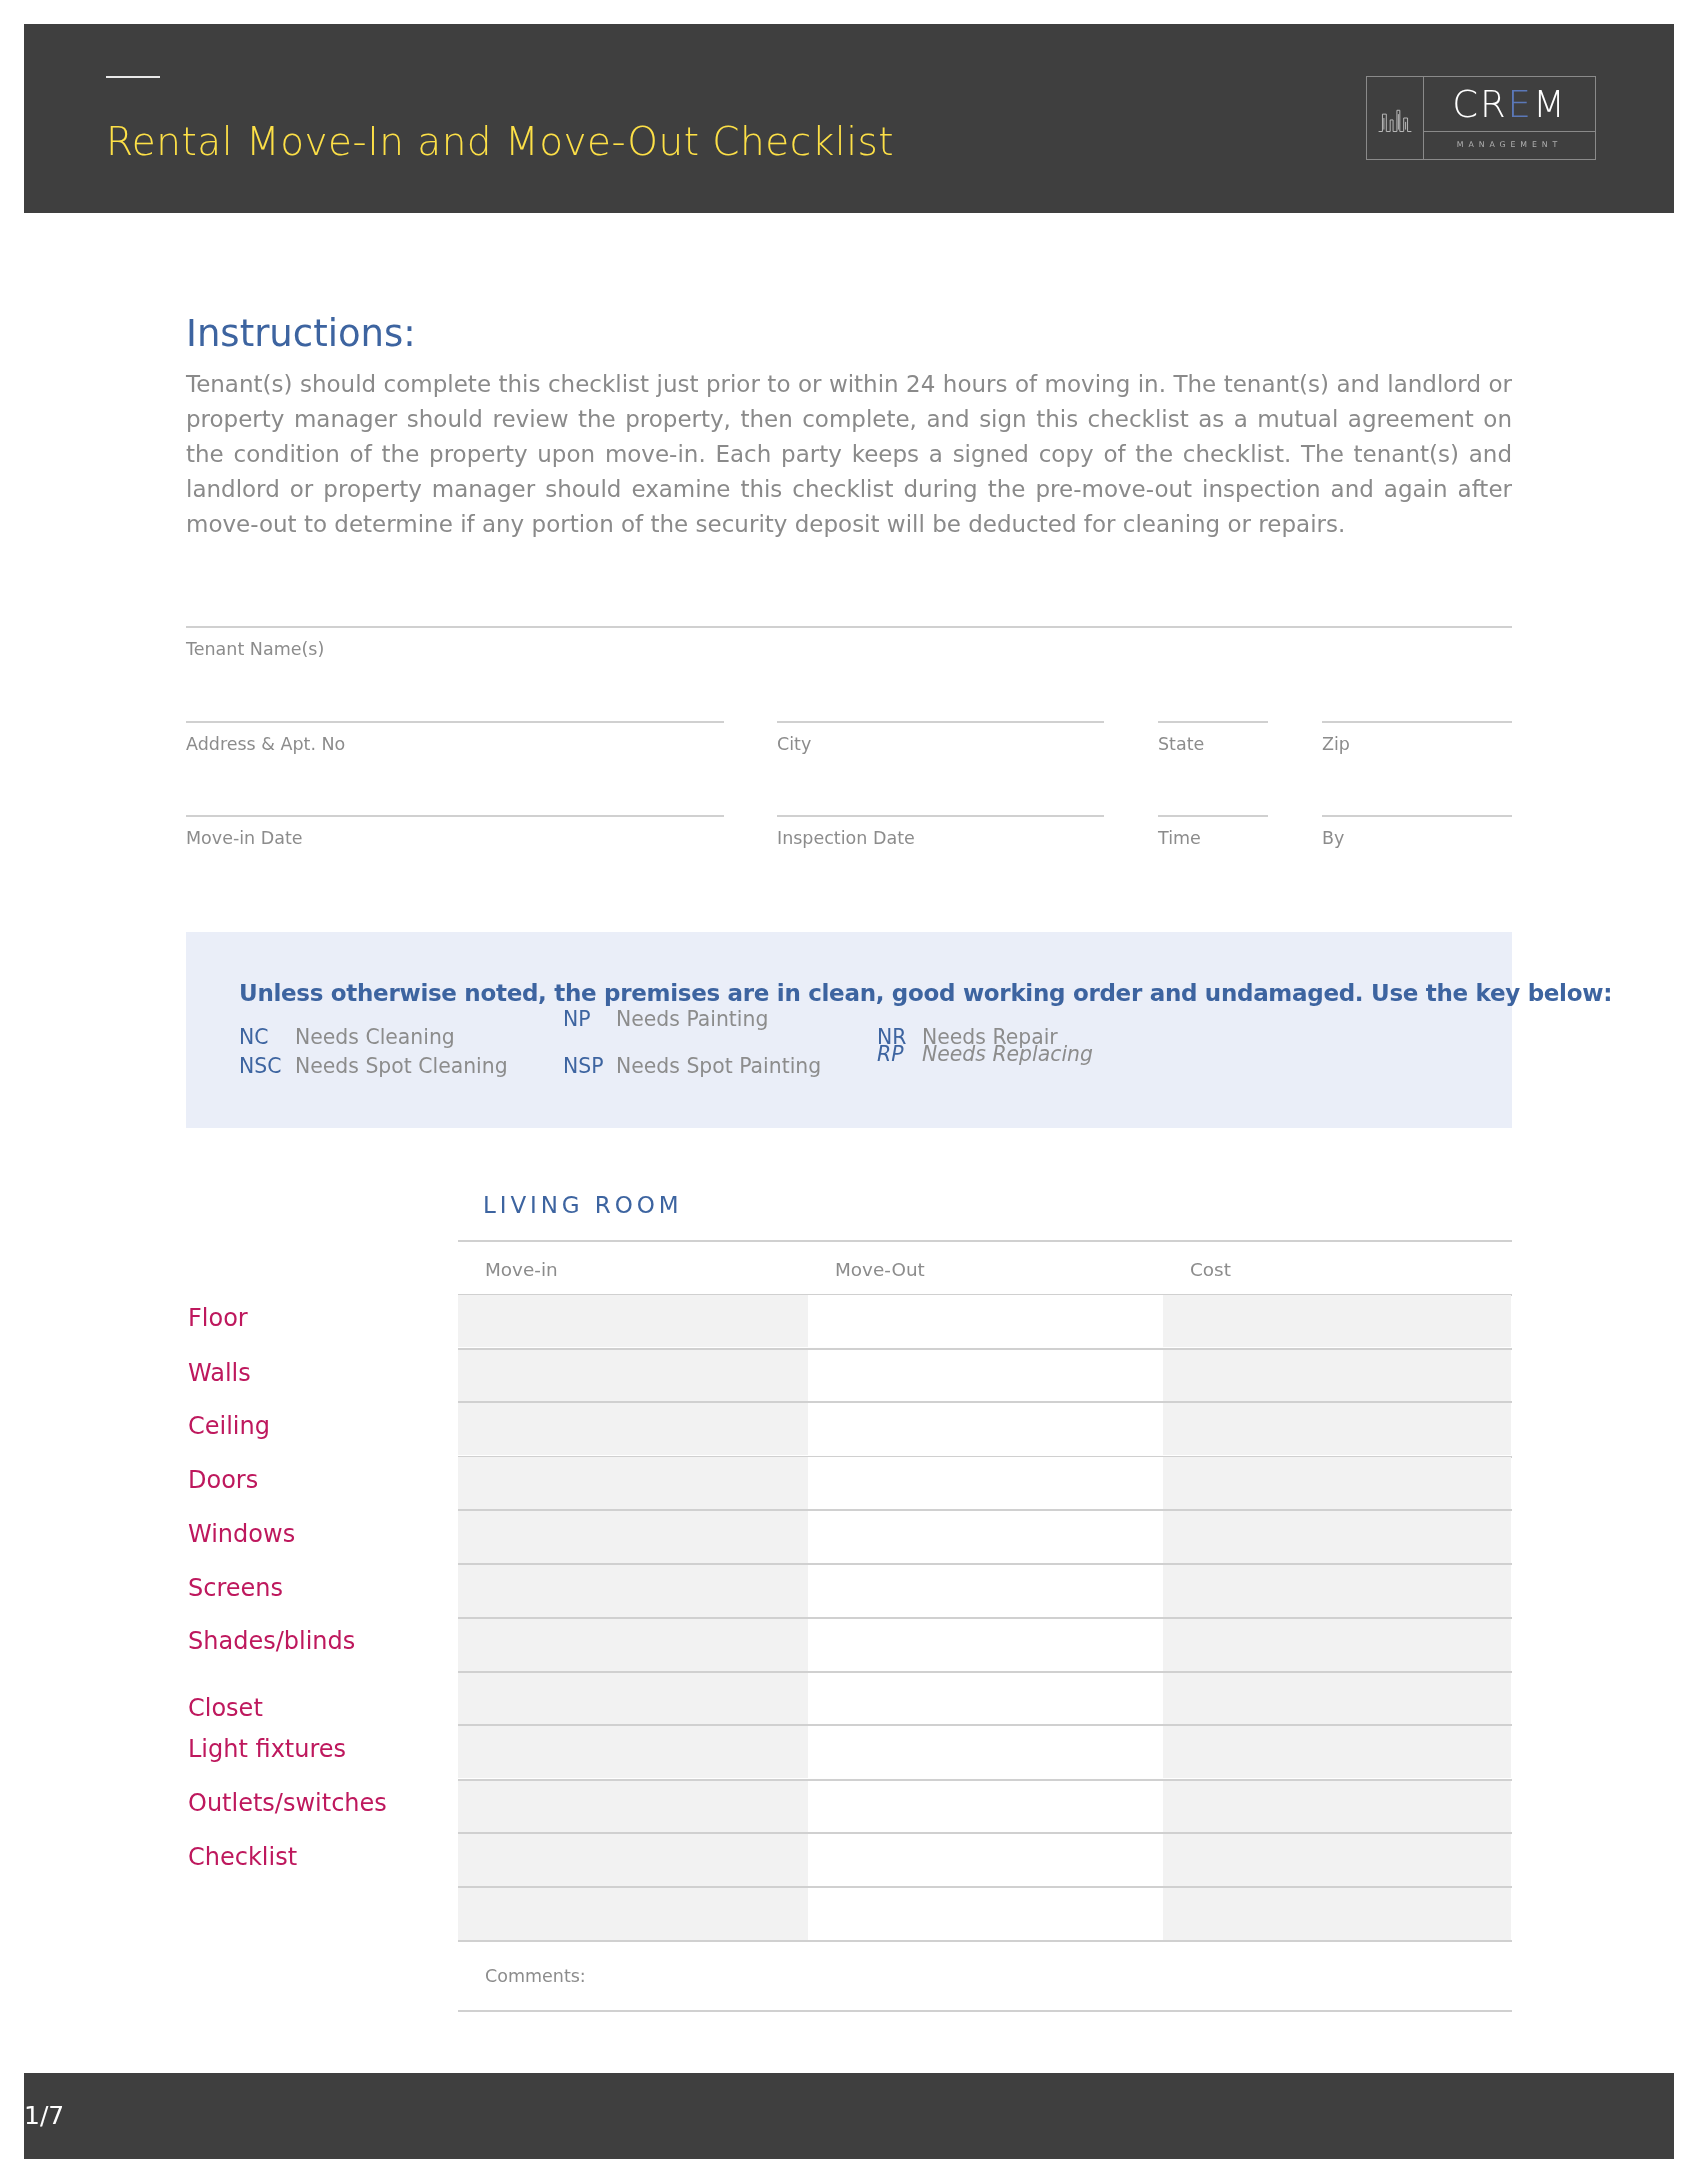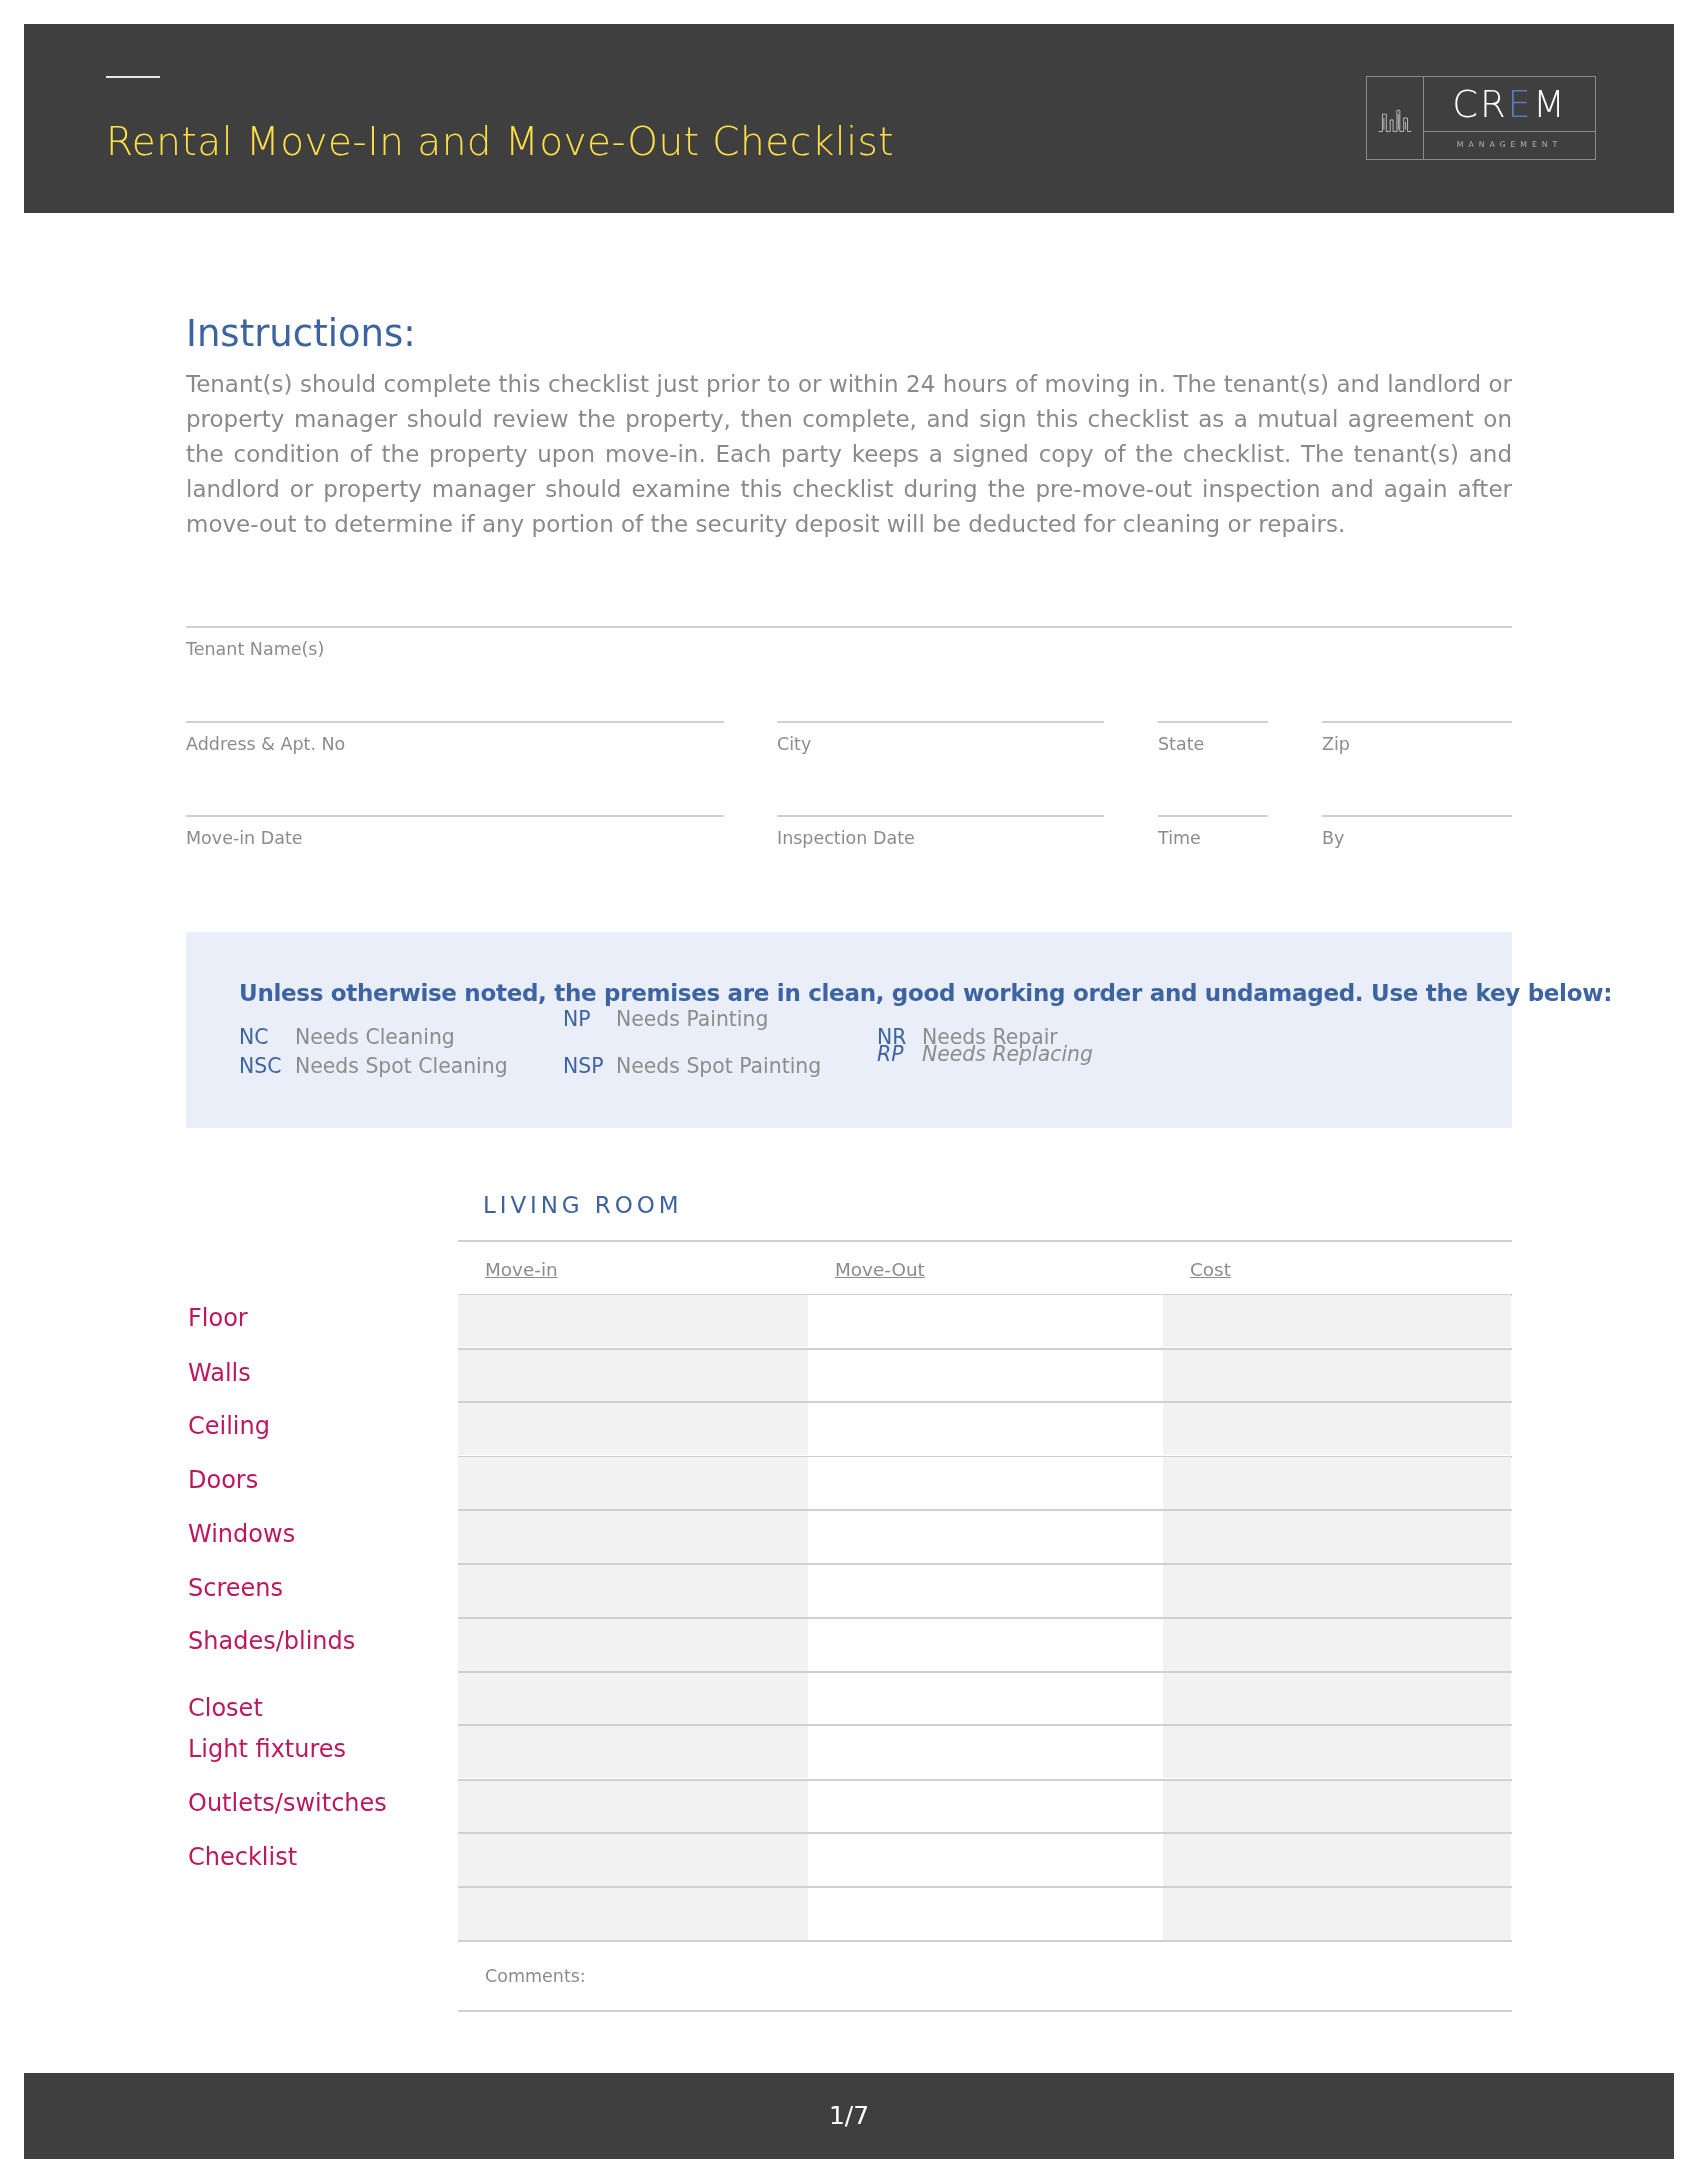--- a/index.html
+++ b/index.html
@@ -23,29 +23,29 @@
   .line { position:absolute; height:1.9px; background:#d0d0d0; }
   .flabel { position:absolute; font-size:17.5px; color:#8c8c8c; white-space:nowrap; }
 
   .keybox { position:absolute; left:186px; top:932px; width:1326px; height:196px; background:#eaeef8; }
   .keybox .kh { position:absolute; left:53px; top:48px; font-size:23px; color:#3d64a0; font-weight:bold; white-space:nowrap; letter-spacing:-0.3px; }
   .key { position:absolute; font-size:20.4px; white-space:nowrap; }
   .key .code { color:#3d64a0; display:inline-block; }
   .key .desc { color:#8c8c8c; }
 
   .room-title { position:absolute; left:483px; top:1192px; font-size:23px; color:#3d64a0; letter-spacing:3.9px; }
-  .col-head { position:absolute; top:1259px; font-size:18.4px; color:#8c8c8c;text-decoration:underline; }
+  .col-head { position:absolute; top:1259px; font-size:18.4px; color:#8c8c8c; }
   .cell { position:absolute; height:52px; }
   .cell.gray { background:#f2f2f2; }
   .cell.white { background:#ffffff; }
   .rlabel { position:absolute; left:188px; font-size:24px; color:#be185d; white-space:nowrap; }
   .comments { position:absolute; left:485px; top:1966px; font-size:17.5px; color:#8c8c8c; }
 
   .footer { position:absolute; left:24px; top:2073px; width:1650px; height:86px; background:#3f3f3f; }
-  .footer .pg { position:absolute; left:0; width:100%; top:28px; text-align:center; font-size:25px; color:#ffffff; }
+  .footer .pg { position:absolute; left:0; width:100%; top:28px; font-size:25px; color:#ffffff; }
 </style>
 </head>
 <body>
 
 <div class="header">
   <div class="dash"></div>
   <div class="title">Rental Move-In and Move-Out Checklist</div>
   <div class="logo">
     <div class="mark">
       <svg width="56" height="82" viewBox="0 0 58 84">

